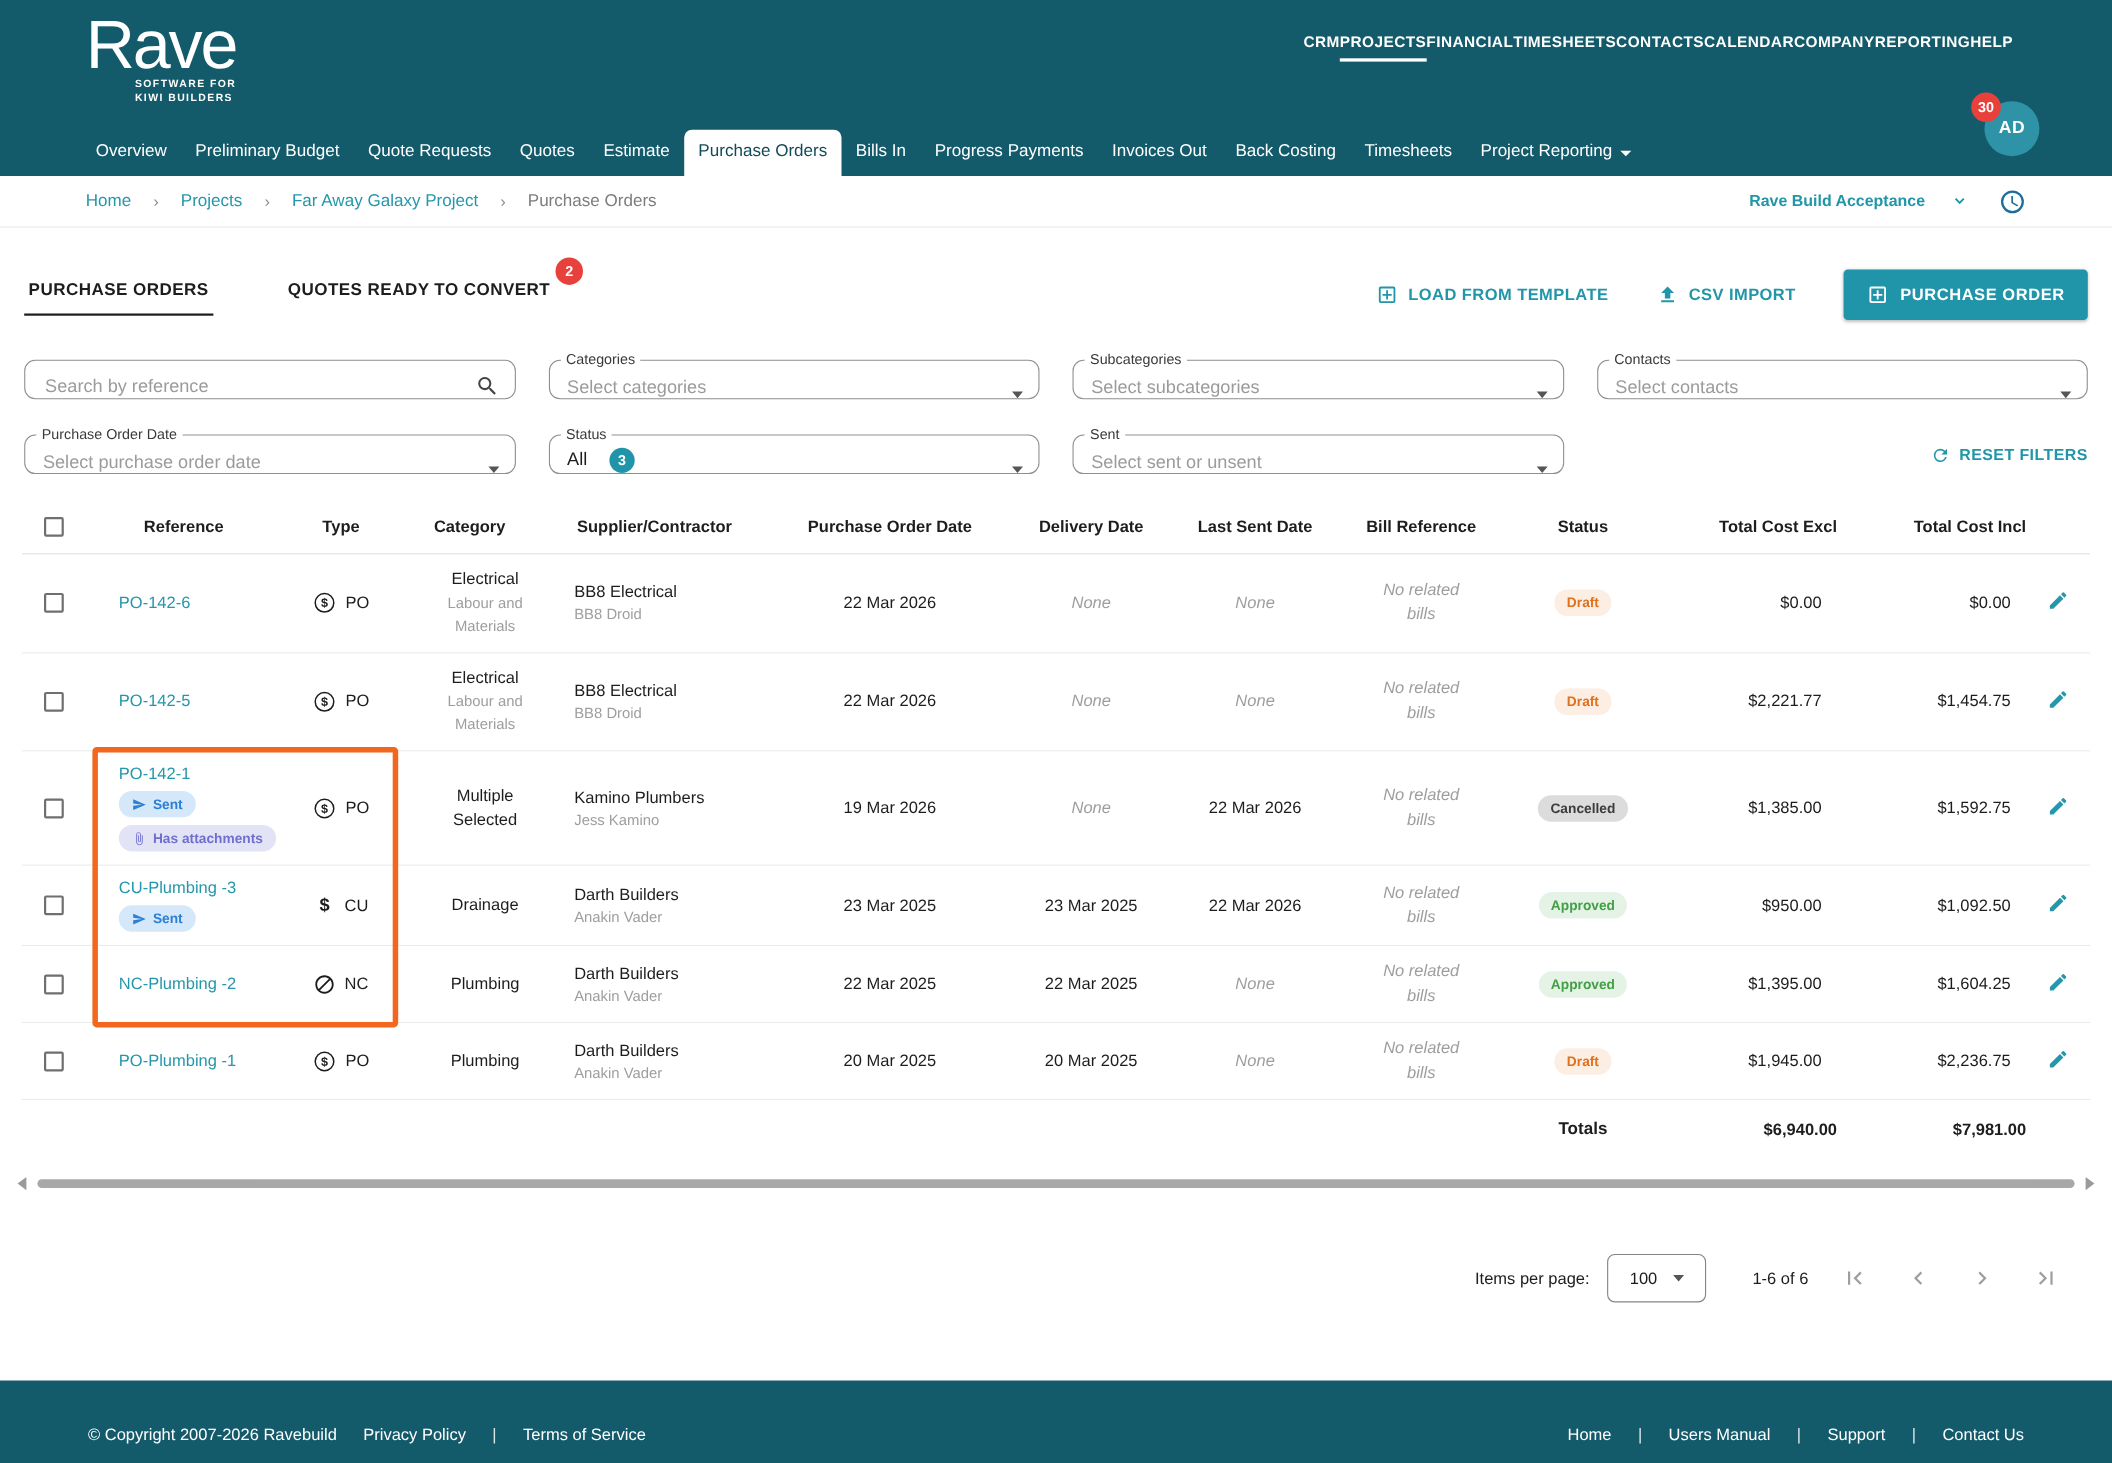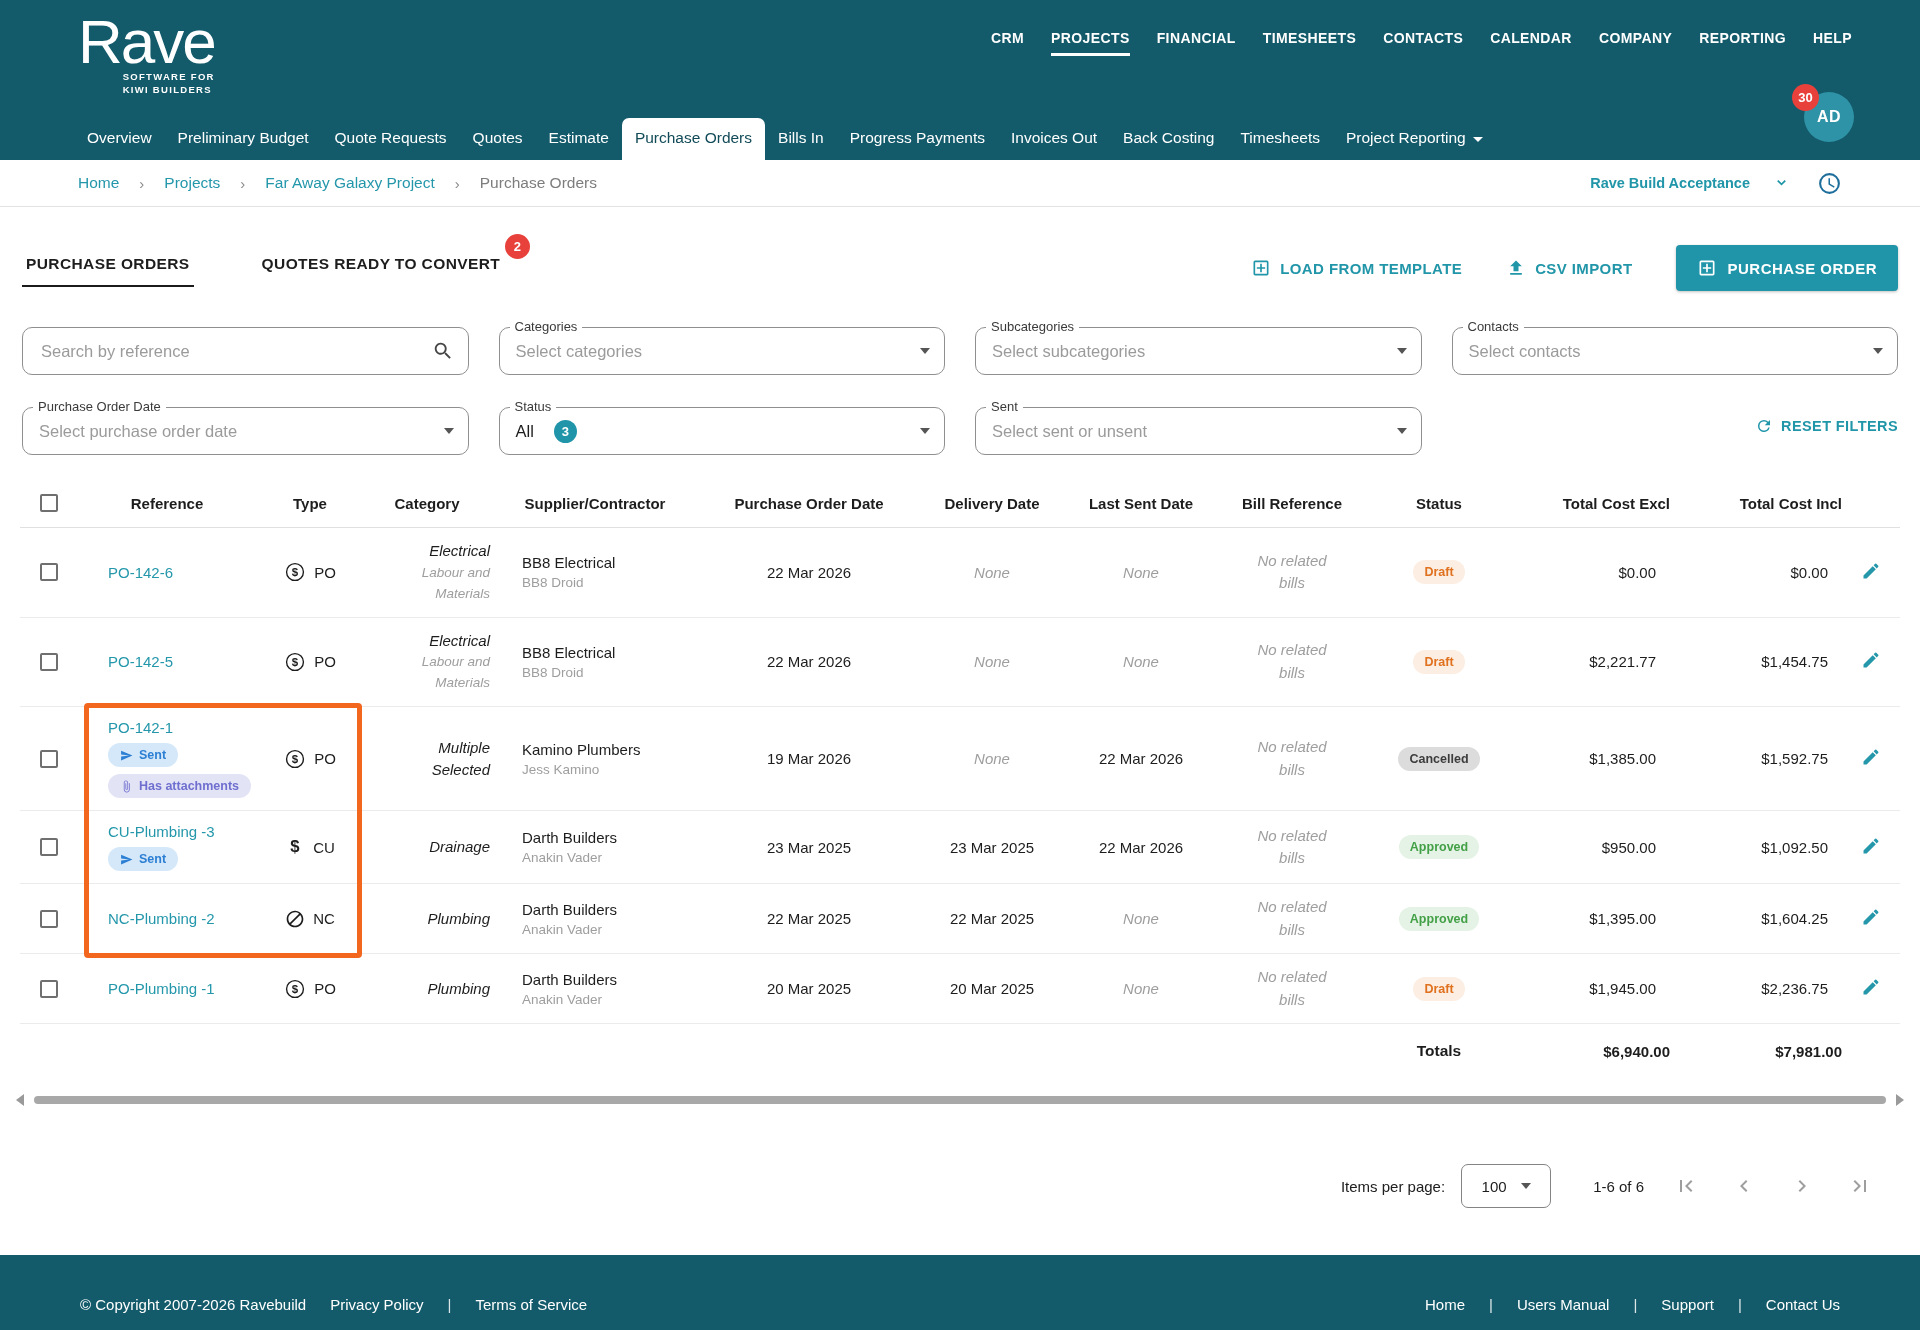--- a/index.html
+++ b/index.html
@@ -7,21 +7,21 @@
   body {
     width:1920px; height:1330px; overflow:hidden; background:#ffffff;
     font-family:"Liberation Sans", sans-serif; color:#1d1d1d; position:relative;
   }
 
   
   .header { position:relative; height:160px; background:#135A6A; color:#fff; }
   .logo { position:absolute; left:78px; top:8px; display:flex; flex-direction:column; align-items:flex-end; }
   .logo-name { font-size:62px; font-weight:400; letter-spacing:-2px; line-height:1.1; }
   .logo-tagline { font-size:9.5px; font-weight:700; letter-spacing:1.3px; line-height:1.4; text-align:left; margin-top:-6px; }
-  .top-nav { position:absolute; top:30px; right:68px; display:flex; gap:27px; }
+  .top-nav { position:absolute; top:30px; right:90px; display:flex; }
   .top-nav-item { font-size:14px; font-weight:700; letter-spacing:.4px; cursor:pointer; position:relative; padding-bottom:8px; }
   .top-nav-item.active::after { content:""; position:absolute; left:0; right:0; bottom:-2px; height:3px; background:#fff; }
   .avatar-wrap { position:absolute; top:92px; right:66px; width:50px; height:50px; }
   .avatar { width:50px; height:50px; border-radius:50%; background:#2E93A6; display:flex; align-items:center; justify-content:center;
             font-size:16px; font-weight:700; letter-spacing:.5px; cursor:pointer; }
   .notif-badge { position:absolute; top:-8px; left:-12px; min-width:27px; height:27px; border-radius:50%; background:#E8413C;
             color:#fff; font-size:13px; font-weight:700; display:flex; align-items:center; justify-content:center; }
   .project-nav { position:absolute; left:74px; bottom:0; display:flex; align-items:flex-end; }
   .pn-item { font-size:15.5px; padding:11px 13px 13px; cursor:pointer; white-space:nowrap; display:flex; align-items:center; gap:7px; }
   .pn-item.active { background:#fff; color:#124B58; border-radius:7px 7px 0 0; font-weight:500; }
@@ -46,21 +46,21 @@
   .tab.active::after { content:""; position:absolute; left:0; right:0; bottom:0; height:2.5px; background:#1b1b1b; }
   .tab-badge { position:absolute; top:-15px; right:-26px; width:25px; height:25px; border-radius:50%; background:#E8413C;
                color:#fff; font-size:13px; font-weight:700; display:flex; align-items:center; justify-content:center; }
   .toolbar { display:flex; align-items:center; gap:44px; }
   .text-btn { display:flex; align-items:center; gap:9px; color:#2196A9; font-size:15px; font-weight:700; letter-spacing:.4px; cursor:pointer; }
   .primary-btn { display:flex; align-items:center; gap:10px; background:#2095A9; color:#fff; font-size:15px; font-weight:700;
                  letter-spacing:.5px; border:none; border-radius:4px; padding:13px 21px; cursor:pointer; box-shadow:0 1px 3px rgba(0,0,0,.25); }
 
   
   .filters { display:grid; grid-template-columns:repeat(4,1fr); gap:32px 30px; padding:0 22px; margin-top:36px; }
-  .field { position:relative; border:1px solid #8f8f8f; border-radius:10px; height:48px; display:flex; align-items:center;
+  .field { position:relative; border:1px solid #8f8f8f; border-radius:10px; height:36px; display:flex; align-items:flex-end;
            padding:0 14px 0 16px; background:#fff; }
   .field-label { position:absolute; top:-9px; left:10px; background:#fff; padding:0 5px; font-size:13px; color:#3a3a3a; }
   .field-text { flex:1; color:#9b9b9b; font-size:16.5px; white-space:nowrap; overflow:hidden; }
   .field-value { flex:1; color:#1d1d1d; font-size:16.5px; display:flex; align-items:center; gap:20px; }
   .count-badge { width:23px; height:23px; border-radius:50%; background:#2095A9; color:#fff; font-size:13px; font-weight:700;
                  display:flex; align-items:center; justify-content:center; }
   .caret { width:0; height:0; border-left:5.5px solid transparent; border-right:5.5px solid transparent; border-top:6.5px solid #555; }
   .search-input { border:none; outline:none; flex:1; font-size:16.5px; font-family:inherit; color:#1d1d1d; background:transparent; }
   .search-input::placeholder { color:#9b9b9b; }
   .reset-cell { display:flex; justify-content:flex-end; align-items:flex-start; padding-top:10px; }
@@ -77,21 +77,21 @@
   .checkbox { display:inline-block; width:18px; height:18px; border:2px solid #6f6f6f; border-radius:2px; background:#fff; cursor:pointer; }
   .c-check { display:flex; align-items:center; justify-content:center; }
   .c-ref { text-align:center; padding-left:30px; display:flex; flex-direction:column; align-items:flex-start; gap:7px; }
   .ref-link { color:#2497AB; cursor:pointer; font-size:15px; }
   .pill { display:inline-flex; align-items:center; gap:6px; padding:5px 12px; border-radius:14px; font-size:12.5px; font-weight:600; }
   .pill-sent { background:#D4E8FA; color:#2D7FD3; }
   .pill-attachment { background:#E3E3F6; color:#6F6FD0; }
   .c-type { display:flex; align-items:center; justify-content:center; gap:8px; }
   .type-label { font-size:15px; }
   .type-icon { display:flex; }
-  .c-cat { text-align:right; padding-left:28px;font-style:italic; }
+  .c-cat { text-align:center; padding-left:28px; }
   .cat-primary { font-size:15px; line-height:1.45; }
   .cat-secondary { font-size:13.5px; color:#9e9e9e; line-height:1.55; margin-top:1px; }
   .c-sup { text-align:left; padding-left:32px; }
   .sup-name { font-size:15px; }
   .sup-contact { font-size:13.5px; color:#9e9e9e; margin-top:4px; }
   .none, .bill-text { font-style:italic; color:#9e9e9e; }
   .bill-text { display:inline-block; max-width:84px; line-height:1.5; }
   .status { display:inline-block; padding:5px 11px; border-radius:13px; font-size:12.5px; font-weight:600; }
   .status-draft { background:#FCEEE2; color:#E0711F; }
   .status-approved { background:#E4F3E5; color:#43A047; }

